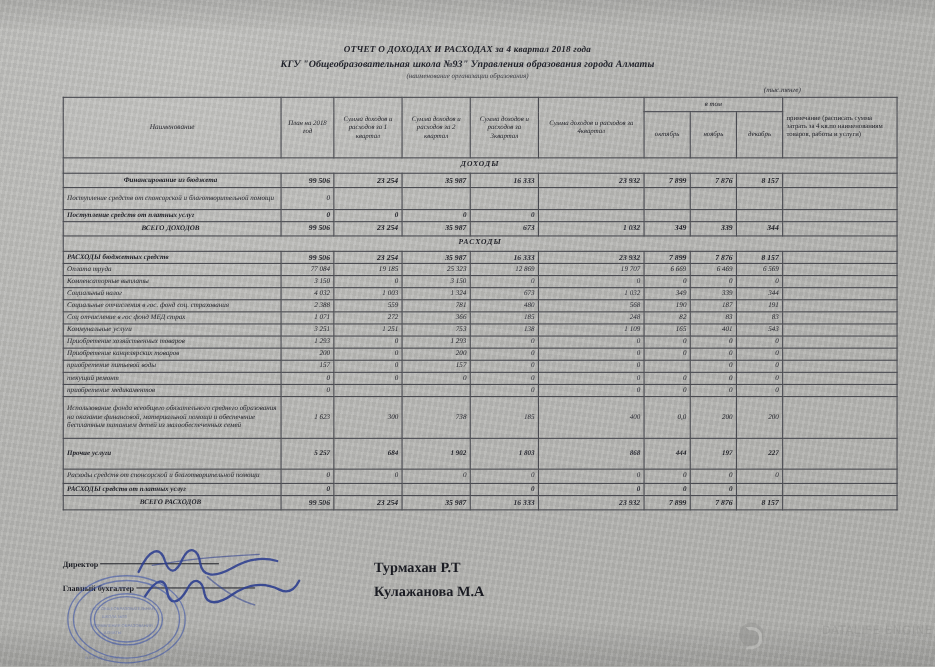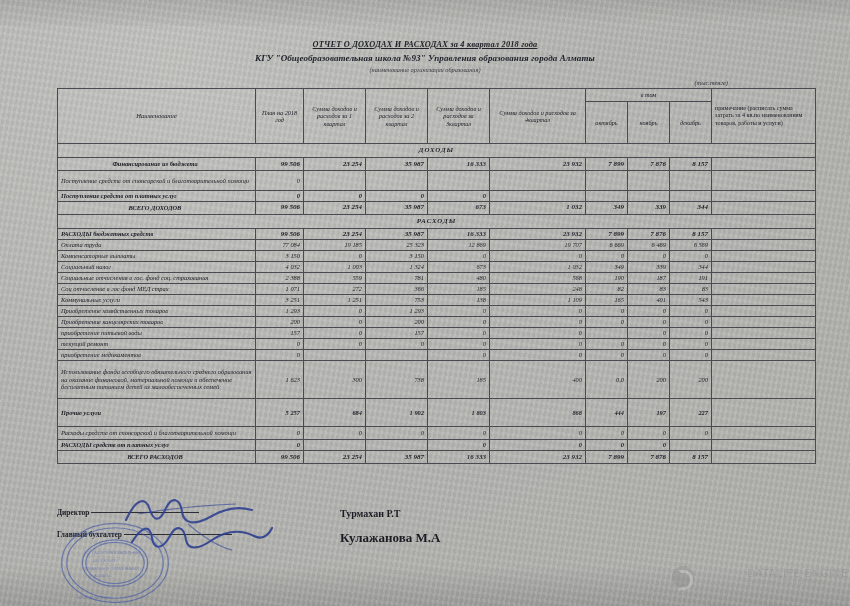--- a/index.html
+++ b/index.html
@@ -27,21 +27,21 @@
     position:absolute;inset:0;
     background:
       repeating-linear-gradient(100deg, rgba(255,255,255,.05) 0 2px, rgba(0,0,0,.035) 2px 5px),
       repeating-linear-gradient(7deg, rgba(255,255,255,.04) 0 3px, rgba(0,0,0,.02) 3px 7px);
     pointer-events:none;
   }
   .doc{position:absolute;left:0;top:0;width:850px;height:606px;}
 
   
   .title-block{position:absolute;left:0;top:40px;width:850px;text-align:center;}
-  .t1{font-size:8.3px;font-weight:bold;font-style:italic;color:#23242b;letter-spacing:.2px;text-decoration:underline;}
+  .t1{font-size:8.3px;font-weight:bold;font-style:italic;color:#23242b;letter-spacing:.2px;}
   .t2{font-size:9px;font-weight:bold;font-style:italic;color:#1e2029;margin-top:4px;letter-spacing:.1px;}
   .t3{font-size:6.3px;font-style:italic;color:#3a3b42;margin-top:3px;}
   .units{position:absolute;right:122px;top:79px;font-size:6.4px;font-style:italic;color:#2c2d34;}
 
   
   table.report{
     position:absolute;left:57px;top:88px;
     width:736px;
     border-collapse:collapse;
     font-size:6.4px;
@@ -93,21 +93,21 @@
 
   
   td.ink{color:#2b2c35;}
 
   
   .sig{position:absolute;font-size:7.4px;font-weight:bold;color:#1b1c23;}
   .sig .lbl{display:inline-block;}
   .sig .line{display:inline-block;width:108px;border-bottom:1px solid #2d2e35;height:1px;vertical-align:2px;margin-left:2px;}
   #sig1{left:57px;top:508px;}
   #sig2{left:57px;top:530px;}
-  #nm1{position:absolute;left:340px;top:508px;font-size:10px;font-weight:bold;color:#1b1c23;}
+  #nm1{position:absolute;left:340px;top:508px;font-size:13px;font-weight:bold;color:#1b1c23;}
   #nm2{position:absolute;left:340px;top:530px;font-size:13px;font-weight:bold;color:#1b1c23;}
 
   
   .scribble{position:absolute;pointer-events:none;}
   #scr1{left:120px;top:492px;}
   #scr2{left:128px;top:516px;}
   
   #stamp{position:absolute;left:50px;top:520px;width:130px;height:86px;pointer-events:none;opacity:.72;}
 
   

